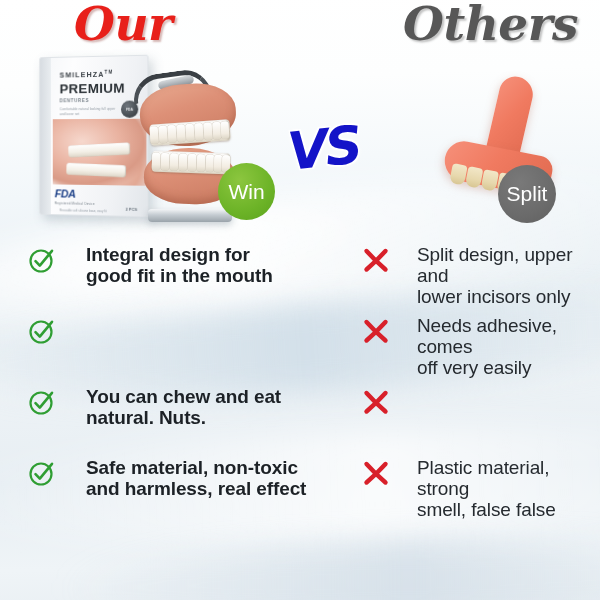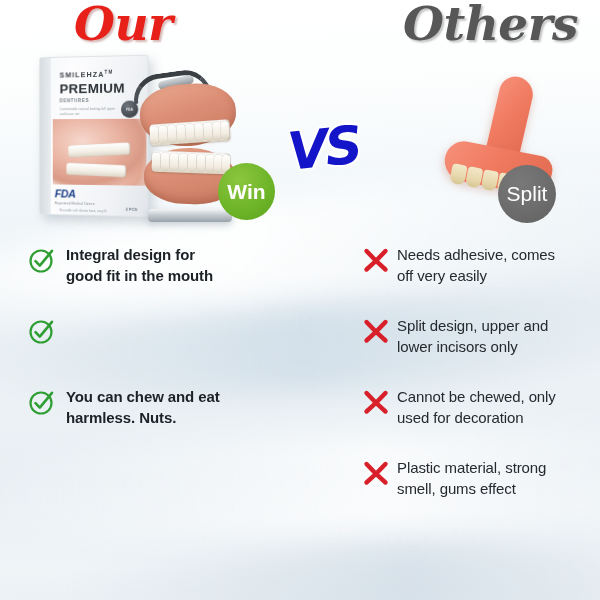--- a/index.html
+++ b/index.html
@@ -203,21 +203,21 @@
     border-radius: 5px;
     background: linear-gradient(180deg, #d6dadd 0%, #8d949a 100%);
     transform: rotate(-12deg);
   }
 
   
   .badge {
     position: absolute;
     border-radius: 50%;
     display: flex; align-items: center; justify-content: center;
-    font-weight: bold;
+    font-weight: normal;
     color: #ffffff;
   }
   .badge-win {
     left: 218px; top: 163px;
     width: 57px; height: 57px;
     background: radial-gradient(circle at 38% 30%, #8cc63f 0%, #6cb327 60%, #5ba31d 100%);
     font-size: 21px;
   }
   .badge-fail {
     left: 498px; top: 165px;
@@ -287,24 +287,25 @@
   .row {
     position: relative;
     height: 71px;
   }
   .row .icon {
     position: absolute; left: 0; top: 6px;
     width: 28px; height: 28px;
   }
   .row .txt {
     position: absolute;
-    font-size: 15px;
+    font-size: 19px;
     line-height: 21px;
     color: #1c2126;
     white-space: pre-line;
+    margin-left: 20px;
   }
   .col-left .row .txt {
     left: 38px; top: 4px;
     font-weight: bold;
     letter-spacing: -.1px;
   }
   .col-right .row .txt {
     left: 36px; top: 4px;
     font-weight: normal;
     color: #252a2f;
@@ -418,61 +419,69 @@
         </div>
       </div>
       <div class="row">
         <div class="icon">
           <svg viewBox="0 0 28 28" width="28" height="28">
             <circle cx="13" cy="15" r="10.5" fill="none" stroke="#2f9e33" stroke-width="2.2"></circle>
             <path d="M7.5 15.2 L11.8 19.6 L24 4.8" fill="none" stroke="#2f9e33" stroke-width="2.6" stroke-linecap="round" stroke-linejoin="round"></path>
           </svg>
         </div>
         <div class="txt">You can chew and eat
-harmless. Nuts.</div>
+natural. Nuts.</div>
+      </div>
+      <div class="row">
+        <div class="icon">
+          <svg viewBox="0 0 28 28" width="28" height="28">
+            <circle cx="13" cy="15" r="10.5" fill="none" stroke="#2f9e33" stroke-width="2.2"></circle>
+            <path d="M7.5 15.2 L11.8 19.6 L24 4.8" fill="none" stroke="#2f9e33" stroke-width="2.6" stroke-linecap="round" stroke-linejoin="round"></path>
+          </svg>
+        </div>
+        <div class="txt">Safe material, non-toxic
+and harmless, real effect</div>
       </div>
     </div>
 
     <div class="col col-right">
       <div class="row">
         <div class="icon">
           <svg viewBox="0 0 30 30" width="30" height="30">
             <path d="M5.5 6 C10 11, 17 18, 24.5 24.5" stroke="#d8202a" stroke-width="4.4" stroke-linecap="round" fill="none"></path>
             <path d="M24.5 6 C20 11, 13 18, 5.5 24.5" stroke="#d8202a" stroke-width="4.4" stroke-linecap="round" fill="none"></path>
           </svg>
         </div>
-        <div class="txt">Needs adhesive, comes
-off very easily</div>
+        <div class="txt">Split design, upper and
+lower incisors only</div>
       </div>
       <div class="row">
         <div class="icon">
           <svg viewBox="0 0 30 30" width="30" height="30">
             <path d="M5.5 6 C10 11, 17 18, 24.5 24.5" stroke="#d8202a" stroke-width="4.4" stroke-linecap="round" fill="none"></path>
             <path d="M24.5 6 C20 11, 13 18, 5.5 24.5" stroke="#d8202a" stroke-width="4.4" stroke-linecap="round" fill="none"></path>
           </svg>
         </div>
-        <div class="txt">Split design, upper and
-lower incisors only</div>
+        <div class="txt">Needs adhesive, comes
+off very easily</div>
       </div>
       <div class="row">
         <div class="icon">
           <svg viewBox="0 0 30 30" width="30" height="30">
             <path d="M5.5 6 C10 11, 17 18, 24.5 24.5" stroke="#d8202a" stroke-width="4.4" stroke-linecap="round" fill="none"></path>
             <path d="M24.5 6 C20 11, 13 18, 5.5 24.5" stroke="#d8202a" stroke-width="4.4" stroke-linecap="round" fill="none"></path>
           </svg>
         </div>
-        <div class="txt">Cannot be chewed, only
-used for decoration</div>
       </div>
       <div class="row">
         <div class="icon">
           <svg viewBox="0 0 30 30" width="30" height="30">
             <path d="M5.5 6 C10 11, 17 18, 24.5 24.5" stroke="#d8202a" stroke-width="4.4" stroke-linecap="round" fill="none"></path>
             <path d="M24.5 6 C20 11, 13 18, 5.5 24.5" stroke="#d8202a" stroke-width="4.4" stroke-linecap="round" fill="none"></path>
           </svg>
         </div>
         <div class="txt">Plastic material, strong
-smell, gums effect</div>
+smell, false false</div>
       </div>
     </div>
 
   </div>
 </div>
 
 </body></html>

